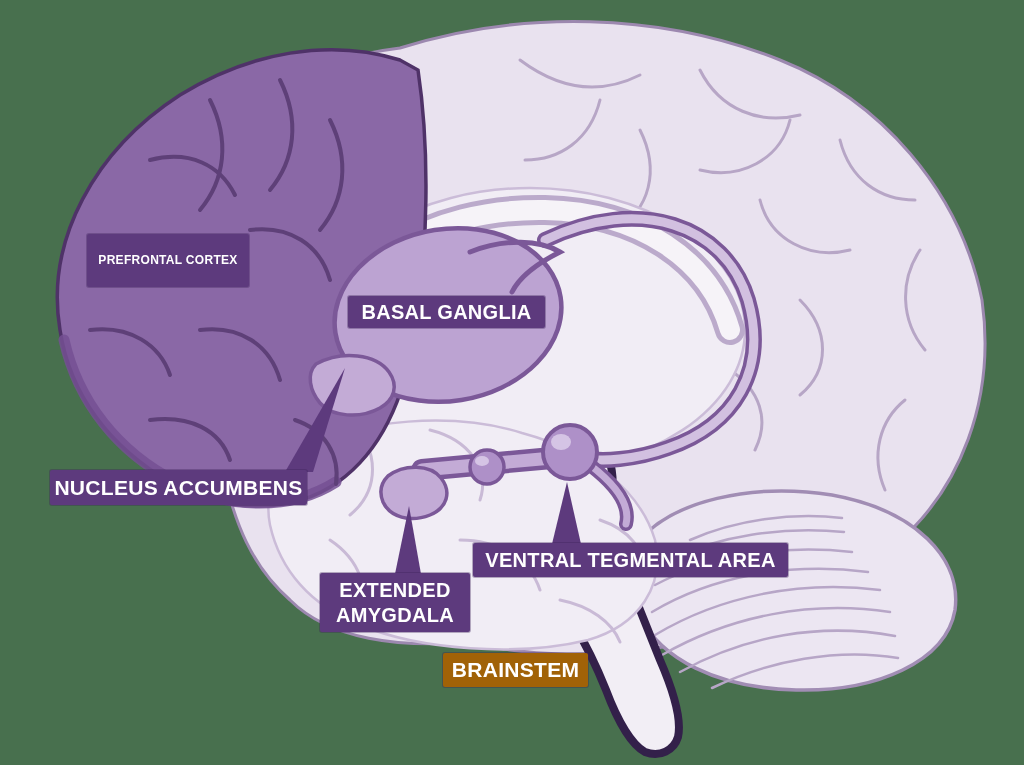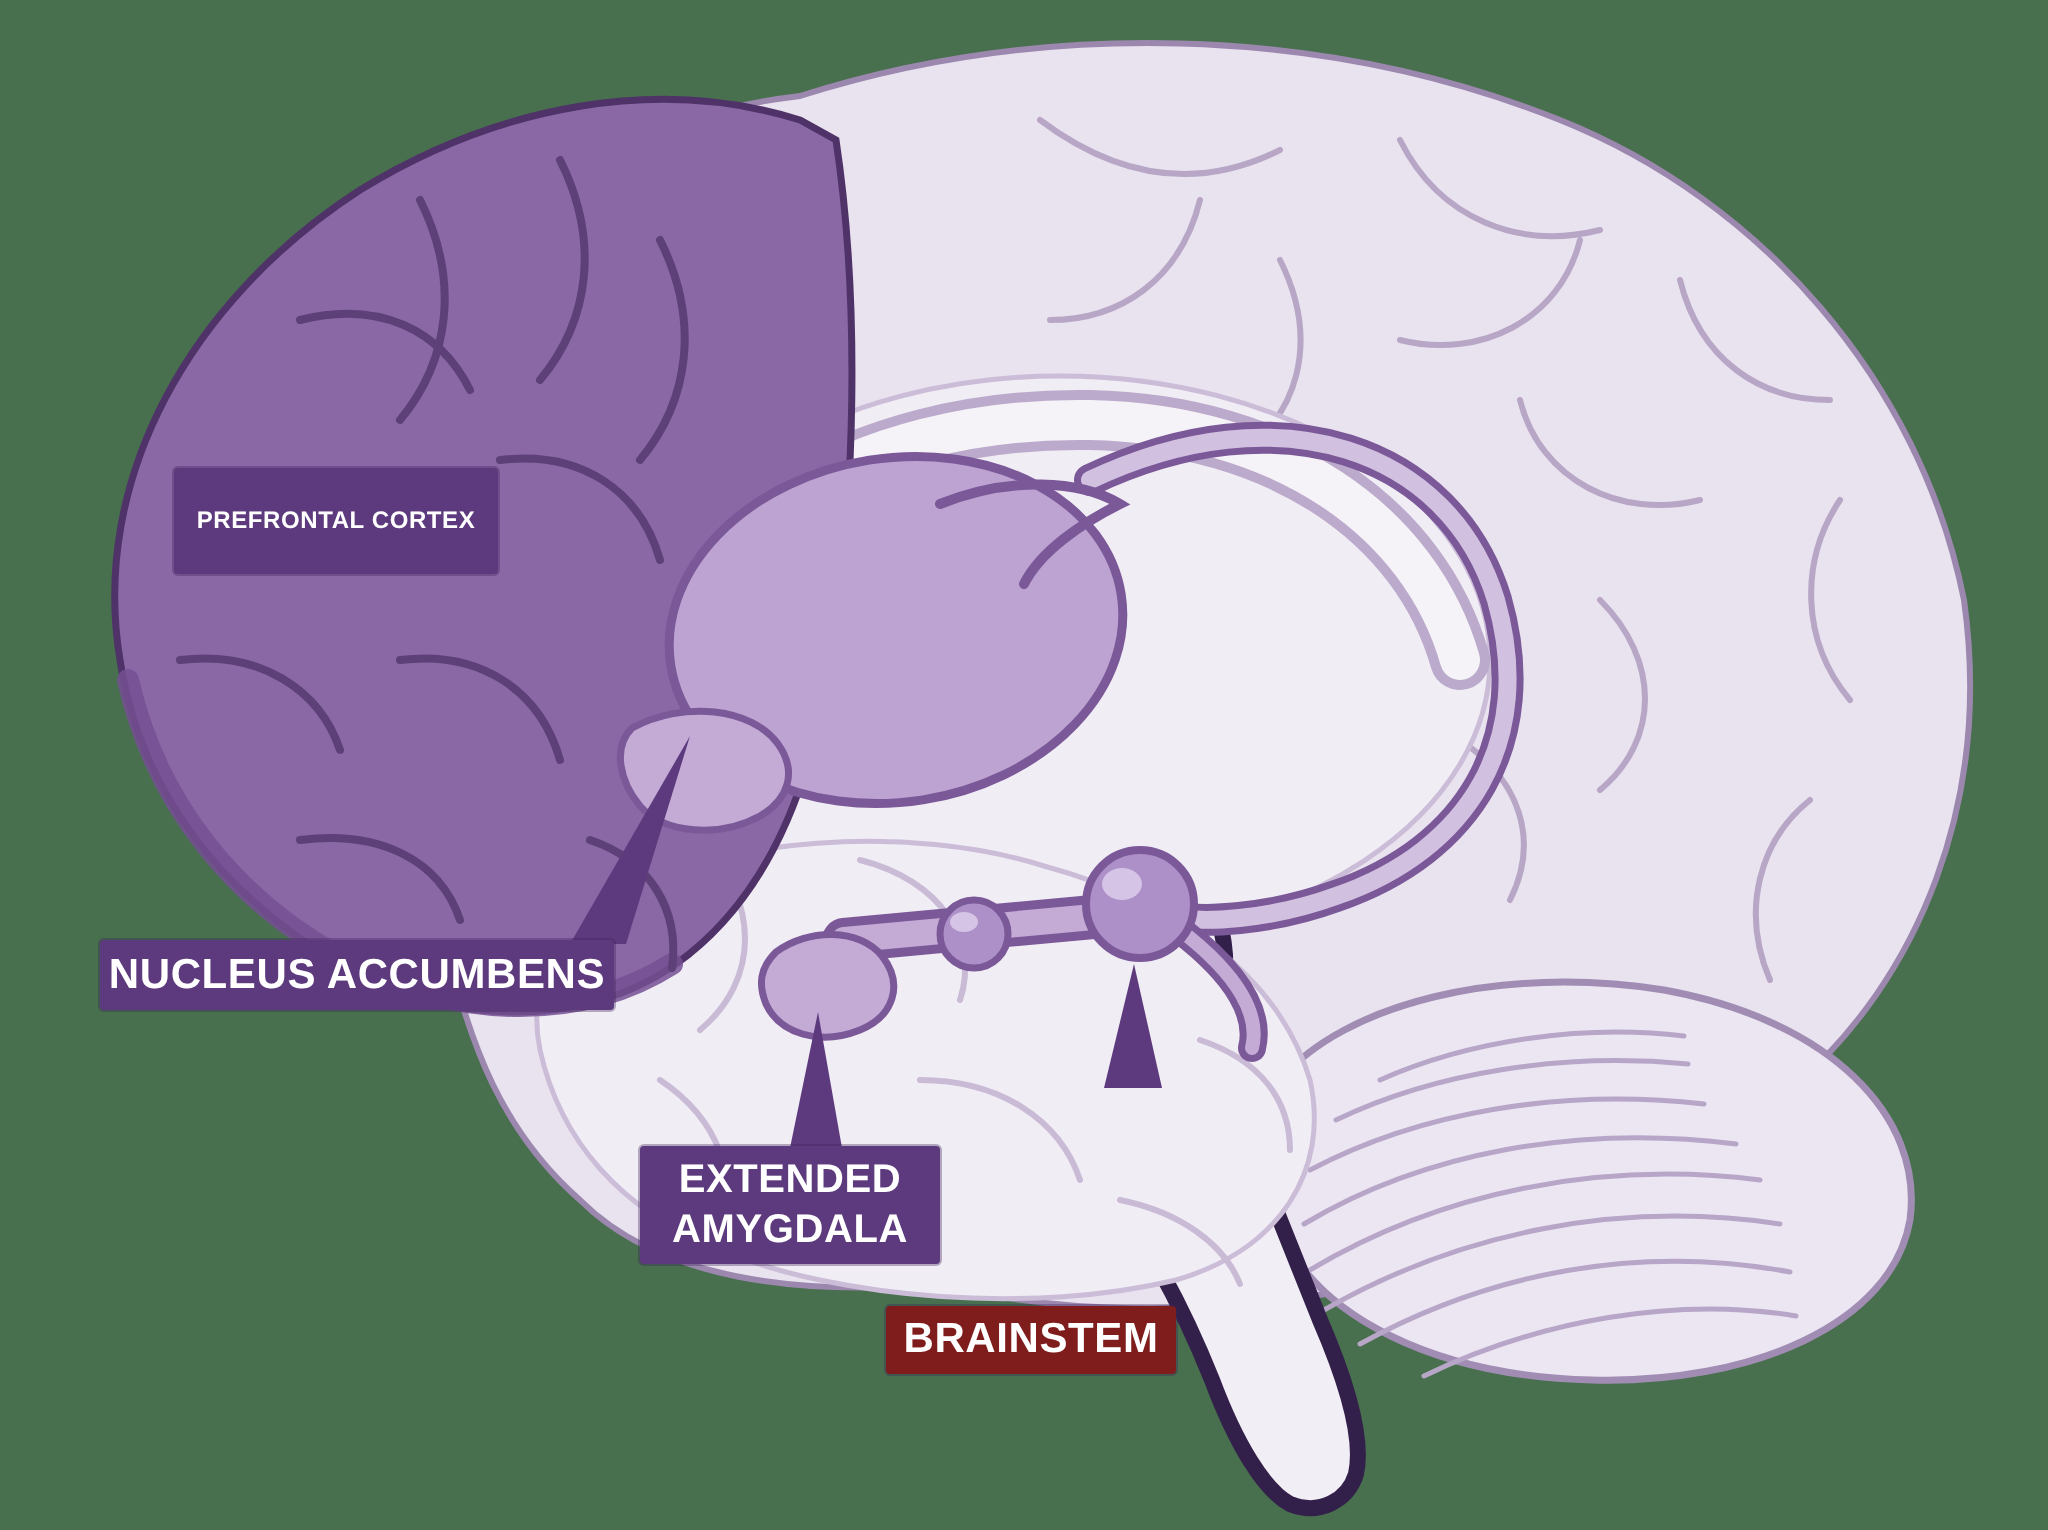--- a/index.html
+++ b/index.html
@@ -23,21 +23,21 @@
     border-radius:2px;
     box-shadow:0 0 0 1px rgba(60,35,90,0.35);
     line-height:1.22;
     z-index:5;
   }
   .label-prefrontal{left:87px;top:234px;width:162px;height:53px;font-size:12px;}
   .label-basal{left:348px;top:296px;width:197px;height:32px;font-size:20px;}
   .label-nucleus{left:50px;top:470px;width:257px;height:35px;font-size:21px;}
   .label-extended{left:320px;top:573px;width:150px;height:59px;font-size:20px;}
   .label-vta{left:473px;top:543px;width:315px;height:34px;font-size:20px;}
-  .label-brainstem{left:443px;top:653px;width:145px;height:34px;font-size:21px;background:#7f1d1d;}
+  .label-brainstem{left:443px;top:653px;width:145px;height:34px;font-size:21px;background:#a16207;}
 </style>
 </head>
 <body>
 
 <div class="stage">
 
   <svg width="1024" height="765" viewBox="0 0 1024 765">
 
     <path d="M 400,48
          C 520,10 660,12 780,60
@@ -176,20 +176,22 @@
 
     <g fill="#5D3A7D">
       <polygon points="345,368 285,472 313,472"></polygon>
       <polygon points="409,506 395,574 421,574"></polygon>
       <polygon points="567,482 552,544 581,544"></polygon>
     </g>
   </svg>
 
   <div class="label label-prefrontal">PREFRONTAL CORTEX</div>
 
+  <div class="label label-basal">BASAL GANGLIA</div>
 
   <div class="label label-extended">EXTENDED AMYGDALA</div>
 
   <div class="label label-nucleus">NUCLEUS ACCUMBENS</div>
 
+  <div class="label label-vta">VENTRAL TEGMENTAL AREA</div>
 
   <div class="label label-brainstem">BRAINSTEM</div>
 </div>
 
 </body></html>

